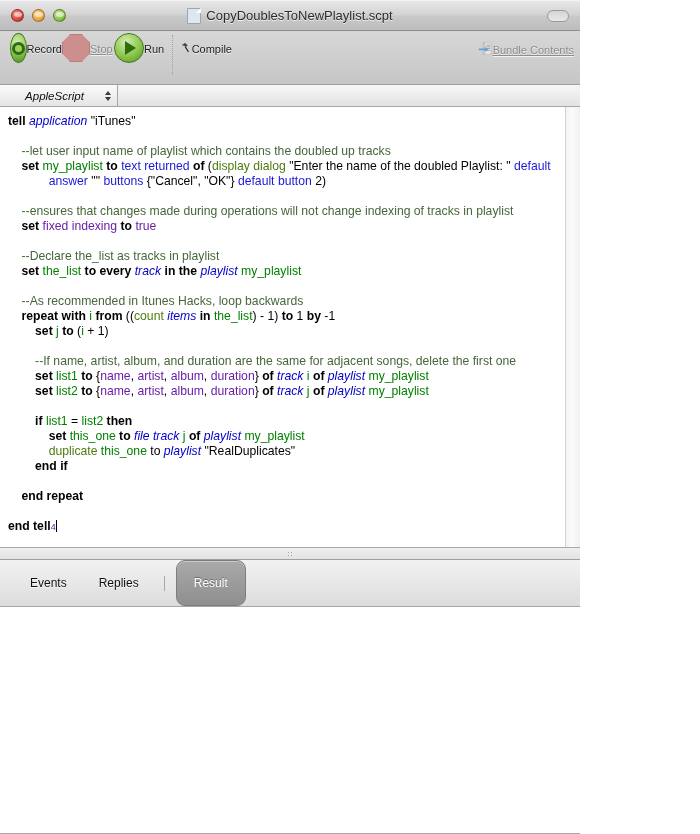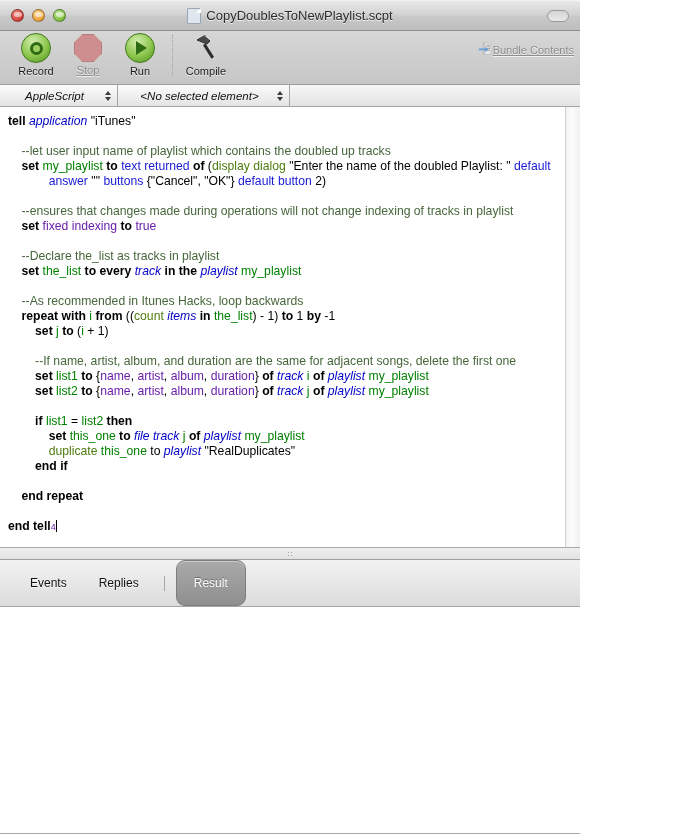--- a/index.html
+++ b/index.html
@@ -107,21 +107,21 @@
     display: flex;
     align-items: flex-start;
     padding-left: 10px;
     box-sizing: border-box;
     position: relative;
   }
   .tb-item {
     width: 52px;
     padding-top: 2px;
     display: flex;
-    flex-direction: column;
+    flex-direction: row;
     align-items: center;
     cursor: default;
   }
   .tb-label {
     margin-top: 2px;
     font-size: 11px;
     color: #1d1d1d;
     text-shadow: 0 1px 0 rgba(255,255,255,0.7);
     white-space: nowrap;
   }
@@ -437,27 +437,20 @@
   </div>
 
   <div class="navbar">
     <div class="popup w1">
       <span>AppleScript</span>
       <span class="arrows">
           <i class="up"></i>
           <i class="dn"></i>
         </span>
     </div>
-    <div class="popup w2">
-      <span>&lt;No selected element&gt;</span>
-      <span class="arrows">
-          <i class="up"></i>
-          <i class="dn"></i>
-        </span>
-    </div>
     <div class="popup rest"></div>
   </div>
 
   <div class="code-wrap">
     <div class="code" id="code-area"><div class="ln"><span class="kw">tell </span><span class="ref">application</span><span class="str"> </span><span class="str">"iTunes"</span></div><div class="ln blank">&nbsp;</div><div class="ln"><span class="cmt">    --let user input name of playlist which contains the doubled up tracks</span></div><div class="ln"><span class="str">    </span><span class="kw">set </span><span class="var">my_playlist</span><span class="kw"> to </span><span class="prop">text returned</span><span class="kw"> of </span><span class="str">(</span><span class="cmd">display dialog</span><span class="str"> "Enter the name of the doubled Playlist: " </span><span class="prop">default</span></div><div class="ln"><span class="str">            </span><span class="prop">answer</span><span class="str"> "" </span><span class="prop">buttons</span><span class="str"> {"Cancel", "OK"} </span><span class="prop">default button</span><span class="num"> 2)</span></div><div class="ln blank">&nbsp;</div><div class="ln"><span class="cmt">    --ensures that changes made during operations will not change indexing of tracks in playlist</span></div><div class="ln"><span class="str">    </span><span class="kw">set </span><span class="cls">fixed indexing</span><span class="kw"> to </span><span class="cls">true</span></div><div class="ln blank">&nbsp;</div><div class="ln"><span class="cmt">    --Declare the_list as tracks in playlist</span></div><div class="ln"><span class="str">    </span><span class="kw">set </span><span class="var">the_list</span><span class="kw"> to every </span><span class="ref">track</span><span class="kw"> in the </span><span class="ref">playlist</span><span class="str"> </span><span class="var">my_playlist</span></div><div class="ln blank">&nbsp;</div><div class="ln"><span class="cmt">    --As recommended in Itunes Hacks, loop backwards</span></div><div class="ln"><span class="str">    </span><span class="kw">repeat with </span><span class="var">i</span><span class="kw"> from </span><span class="str">((</span><span class="cmd">count</span><span class="str"> </span><span class="ref">items</span><span class="kw"> in </span><span class="var">the_list</span><span class="str">) - 1) </span><span class="kw">to </span><span class="num">1 </span><span class="kw">by </span><span class="num">-1</span></div><div class="ln"><span class="str">        </span><span class="kw">set </span><span class="var">j</span><span class="kw"> to </span><span class="str">(</span><span class="var">i</span><span class="str"> + 1)</span></div><div class="ln blank">&nbsp;</div><div class="ln"><span class="cmt">        --If name, artist, album, and duration are the same for adjacent songs, delete the first one</span></div><div class="ln"><span class="str">        </span><span class="kw">set </span><span class="var">list1</span><span class="kw"> to </span><span class="str">{</span><span class="cls">name</span><span class="str">, </span><span class="cls">artist</span><span class="str">, </span><span class="cls">album</span><span class="str">, </span><span class="cls">duration</span><span class="str">} </span><span class="kw">of </span><span class="ref">track</span><span class="str"> </span><span class="var">i</span><span class="kw"> of </span><span class="ref">playlist</span><span class="str"> </span><span class="var">my_playlist</span></div><div class="ln"><span class="str">        </span><span class="kw">set </span><span class="var">list2</span><span class="kw"> to </span><span class="str">{</span><span class="cls">name</span><span class="str">, </span><span class="cls">artist</span><span class="str">, </span><span class="cls">album</span><span class="str">, </span><span class="cls">duration</span><span class="str">} </span><span class="kw">of </span><span class="ref">track</span><span class="str"> </span><span class="var">j</span><span class="kw"> of </span><span class="ref">playlist</span><span class="str"> </span><span class="var">my_playlist</span></div><div class="ln blank">&nbsp;</div><div class="ln"><span class="str">        </span><span class="kw">if </span><span class="var">list1</span><span class="str"> = </span><span class="var">list2</span><span class="kw"> then</span></div><div class="ln"><span class="str">            </span><span class="kw">set </span><span class="var">this_one</span><span class="kw"> to </span><span class="ref">file track</span><span class="str"> </span><span class="var">j</span><span class="kw"> of </span><span class="ref">playlist</span><span class="str"> </span><span class="var">my_playlist</span></div><div class="ln"><span class="str">            </span><span class="cmd">duplicate</span><span class="str"> </span><span class="var">this_one</span><span class="str"> to </span><span class="ref">playlist</span><span class="str"> "RealDuplicates"</span></div><div class="ln"><span class="str">        </span><span class="kw">end if</span></div><div class="ln blank">&nbsp;</div><div class="ln"><span class="str">    </span><span class="kw">end repeat</span></div><div class="ln blank">&nbsp;</div><div class="ln"><span class="kw">end tell</span><span class="caretnum">4</span><span class="caret"></span></div></div>
     <div class="vscroll"></div>
   </div>
 
   <div class="splitter">
     <div class="grip"></div>

